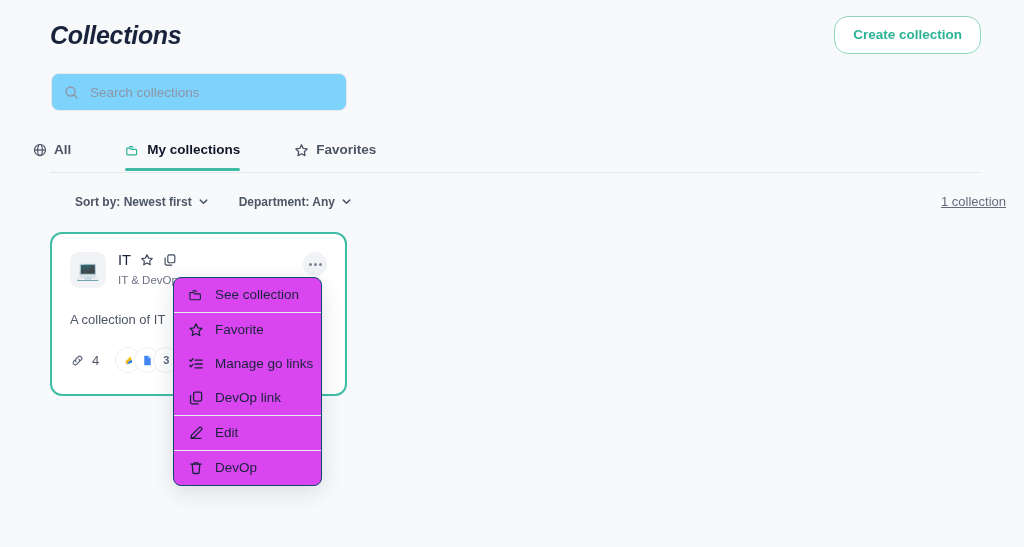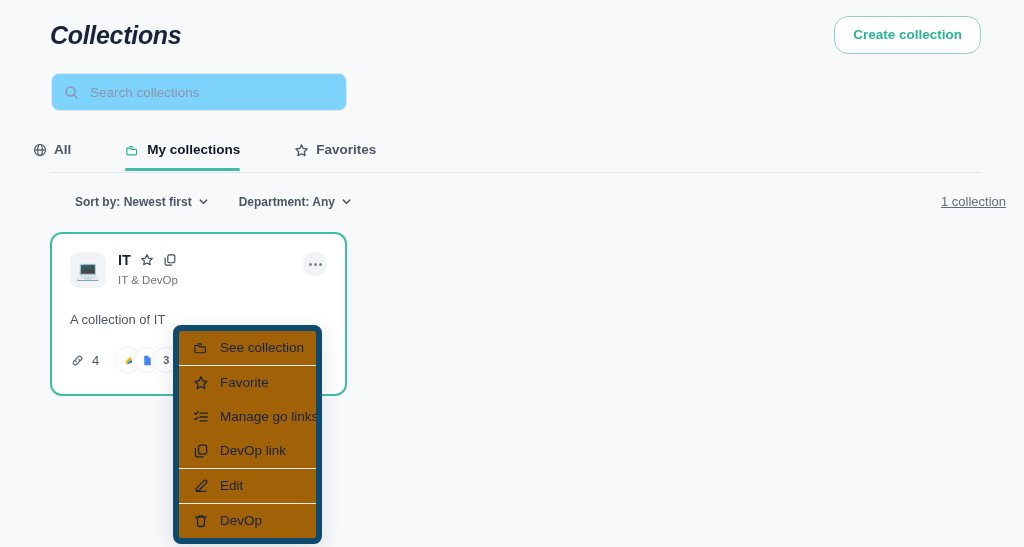--- a/index.html
+++ b/index.html
@@ -111,21 +111,21 @@
   .card-top { display: flex; align-items: flex-start; gap: 12px; position: relative; }
   .card-avatar {
     width: 36px; height: 36px; flex: 0 0 36px;
     background: #f2f3f6; border-radius: 9px;
     display: flex; align-items: center; justify-content: center;
     font-size: 19px; line-height: 1;
   }
   .card-head { padding-top: 1px; min-width: 0; }
   .card-title-row { display: flex; align-items: center; gap: 9px; }
   .card-title {
-    font-size: 14.5px; font-weight: bold; color: #19233c; line-height: 1;
+    font-size: 14.5px; font-weight: normal; color: #19233c; line-height: 1;
   }
   .card-sub {
     font-size: 11.5px; color: #6b7384;
     margin-top: 6px; white-space: nowrap;
   }
   .card-desc {
     position: absolute; left: 18px; top: 78px;
     font-size: 13px; color: #4c5566; white-space: nowrap;
   }
   .card-foot {
@@ -151,27 +151,26 @@
     background: #f2f3f6;
     display: flex; align-items: center; justify-content: center;
     gap: 2px; cursor: pointer;
   }
   .kebab-dot { width: 3px; height: 3px; border-radius: 50%; background: #7a8292; }
 
   
   .menu {
     position: absolute; left: 173px; top: 277px;
     width: 149px;
-    background: #a16207;
-    border: 6px solid #0c4a6e;
+    background: #d946ef;
+    border: 1px solid #0c4a6e;
     border-radius: 8px;
     box-shadow: 0 6px 22px rgba(22,30,55,0.13);
     padding: 0;
     overflow: hidden;
-    margin-top: 48px;
   }
   .menu-item {
     display: flex; align-items: center; gap: 11px;
     height: 34px; padding: 0 14px;
     font-size: 13.5px; color: #19233c;
     cursor: pointer; line-height: 1;
     white-space: nowrap;
   }
   .menu-sep { height: 1px; background: #e9ebf0; margin: 0; }
   .mi-icon { width: 16px; height: 16px; flex: 0 0 16px; display: flex; align-items: center; justify-content: center; }

